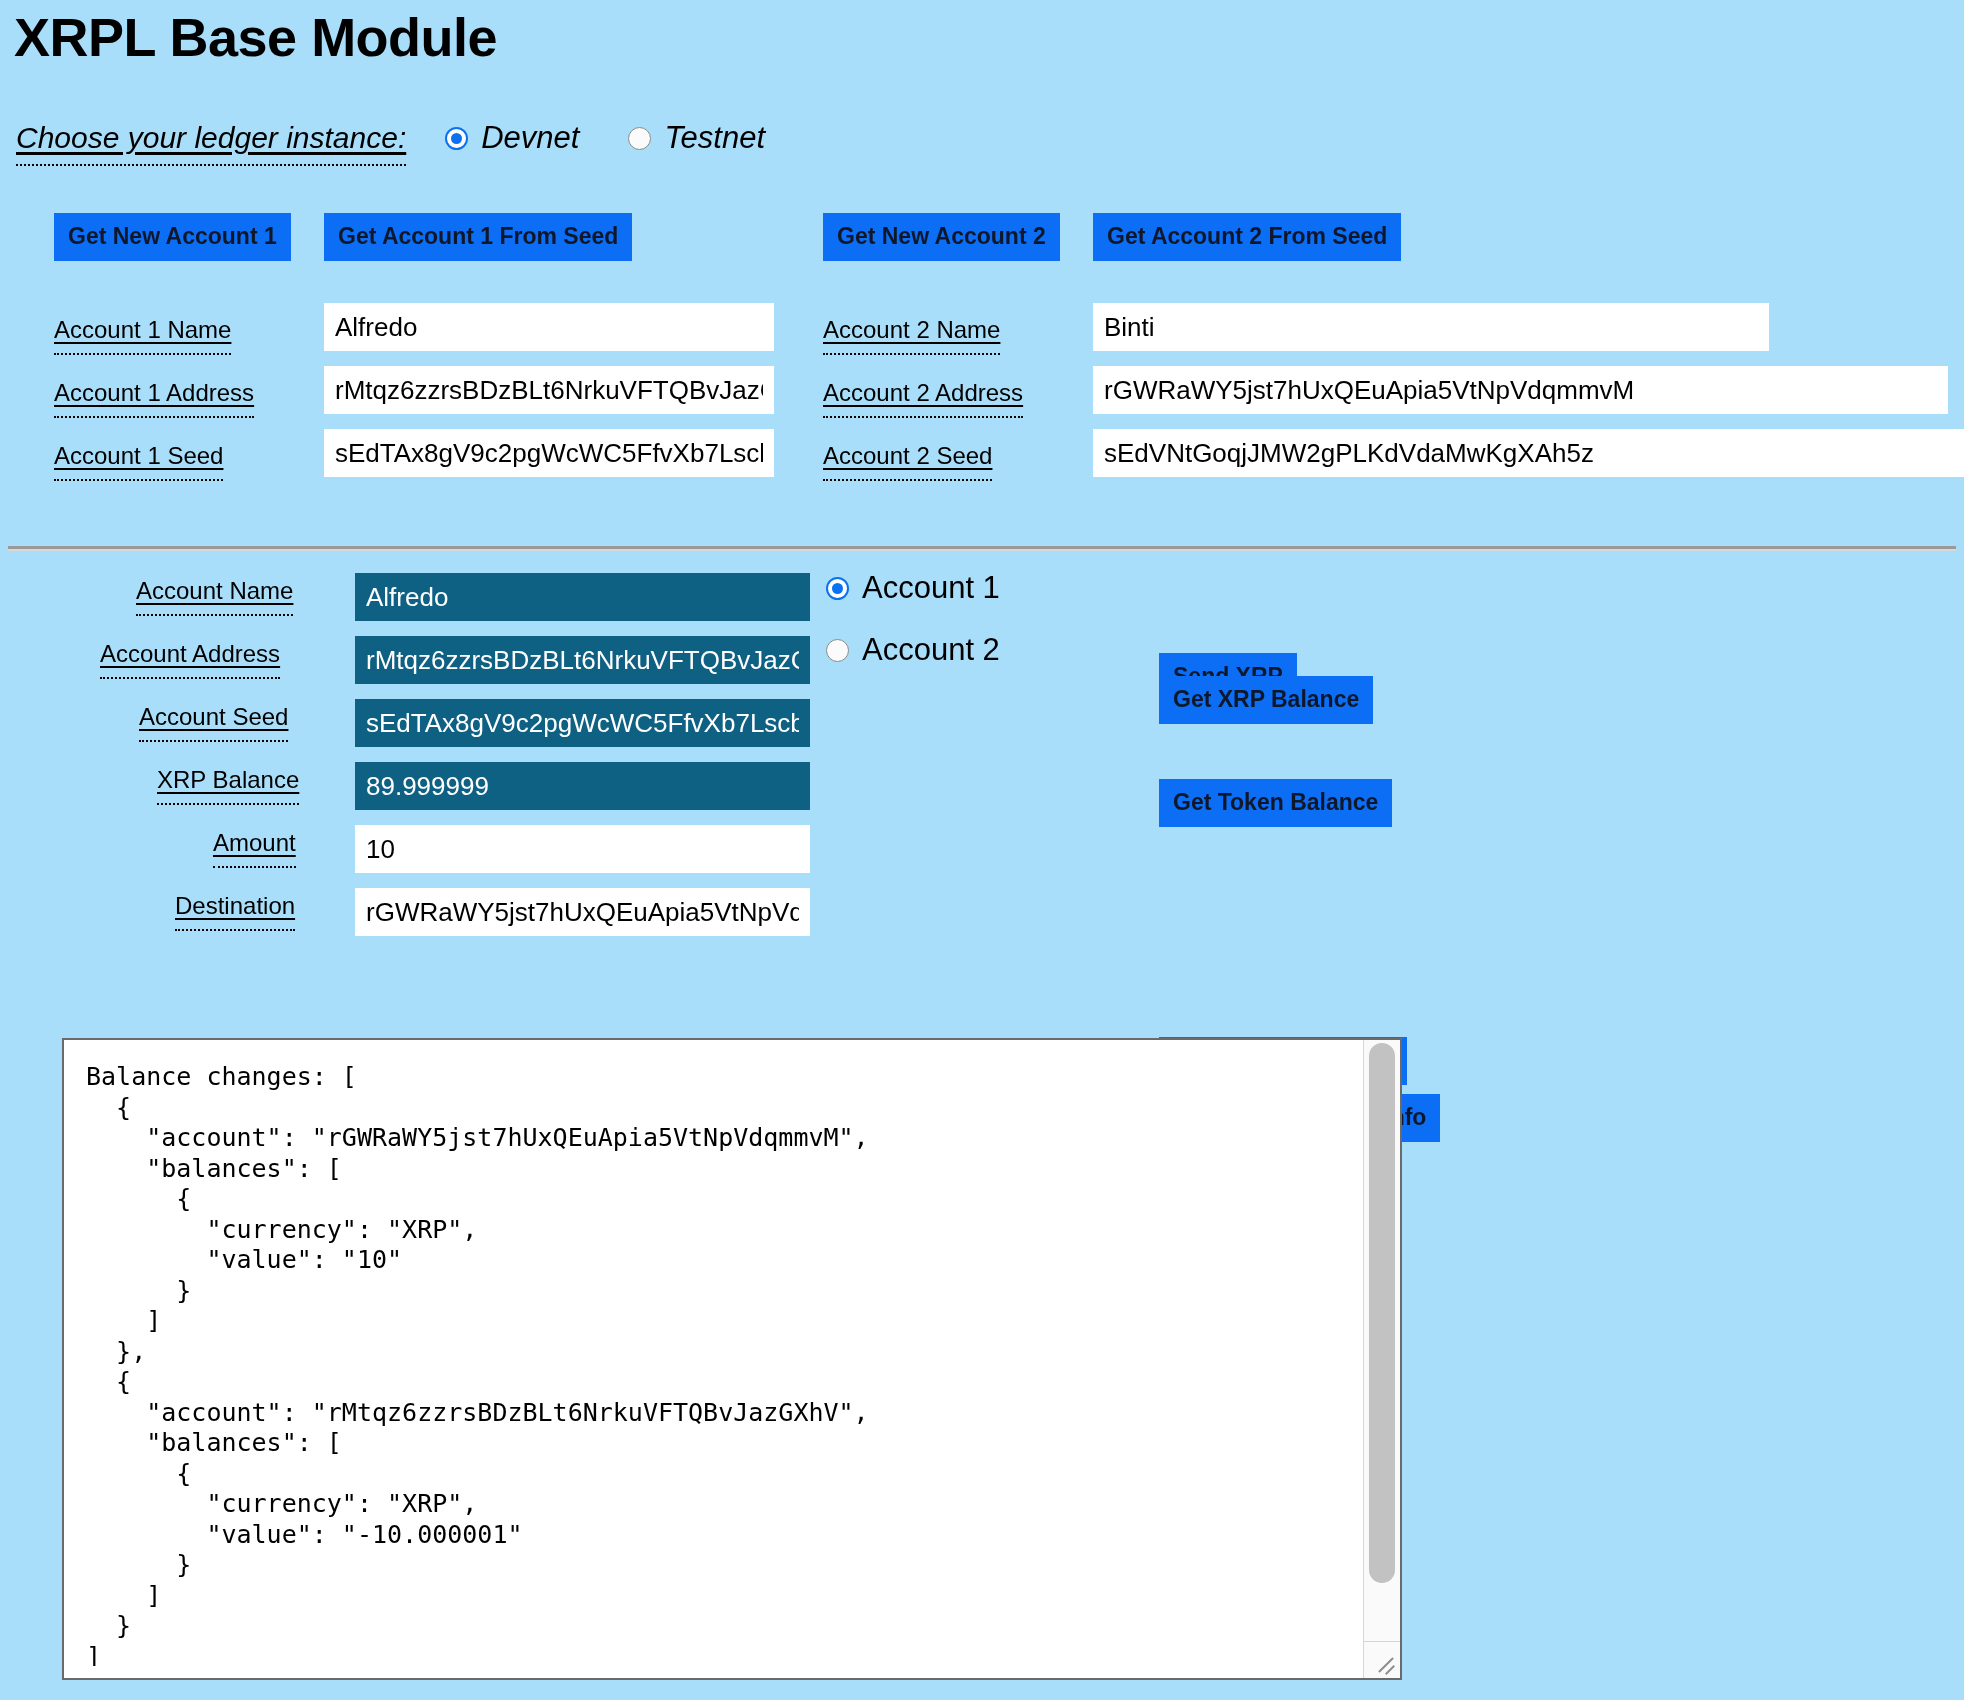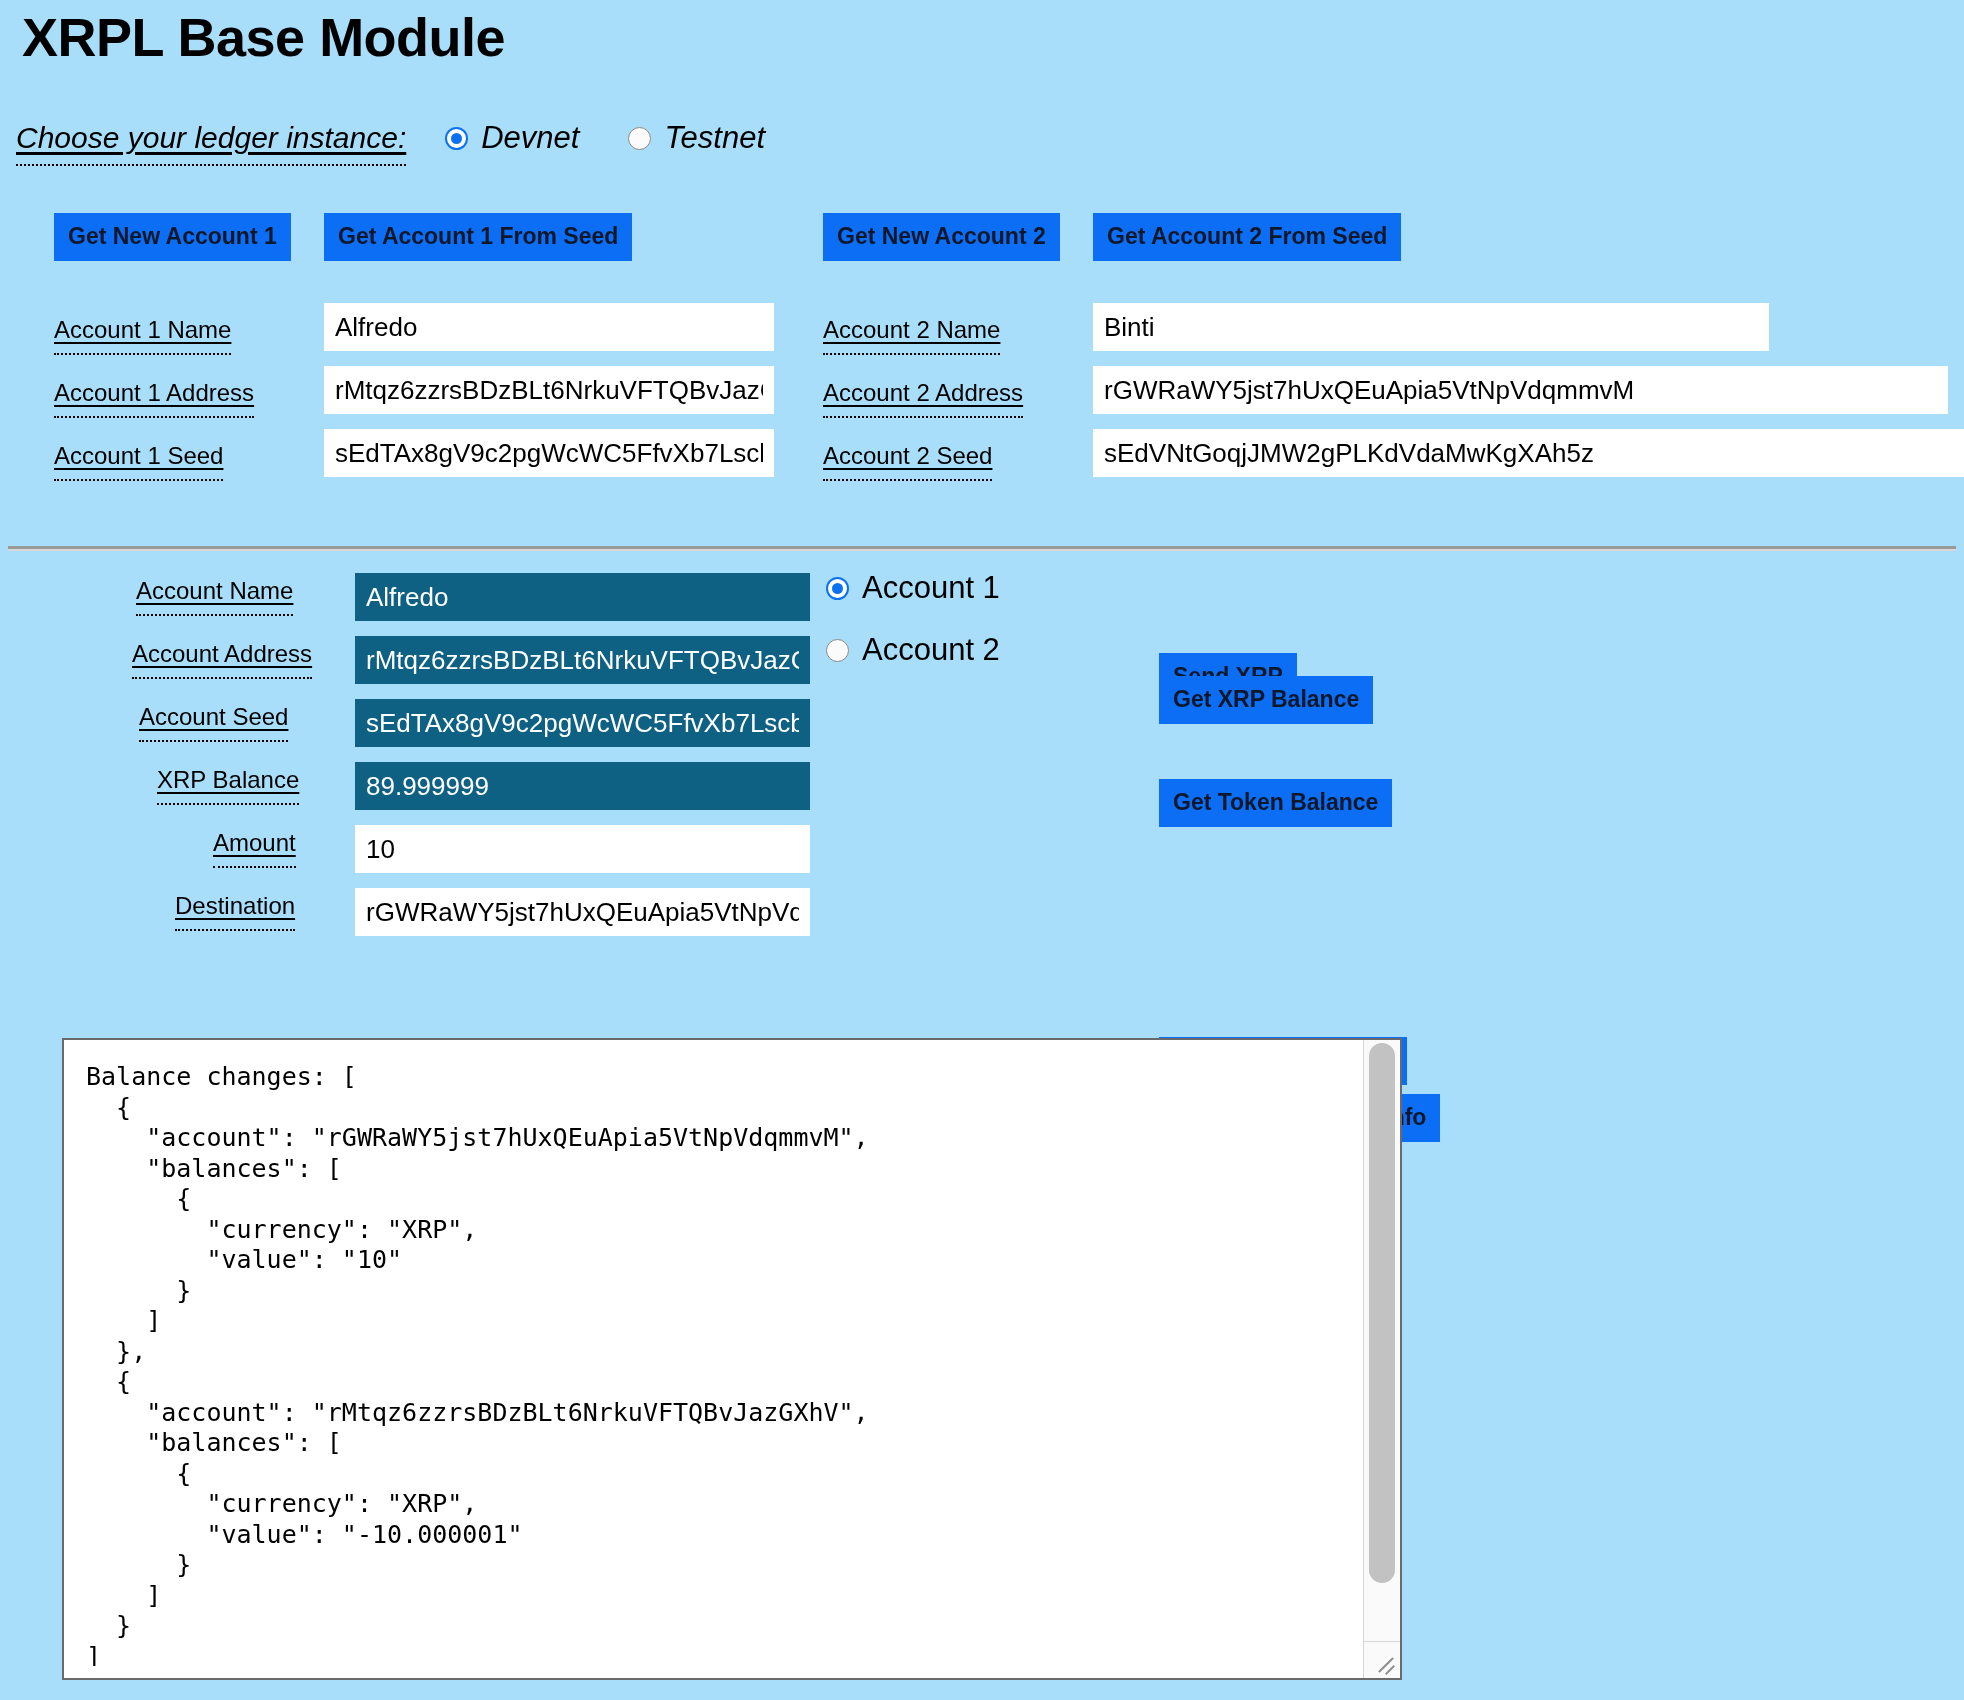--- a/index.html
+++ b/index.html
@@ -22,21 +22,20 @@
   
   .title {
     position: absolute;
     left: 14px;
     top: 6px;
     font-size: 54px;
     font-weight: bold;
     color: #000;
     letter-spacing: -0.5px;
     white-space: nowrap;
-    margin-left: 8px;
   }
 
   
   .ledger-row {
     position: absolute;
     left: 16px;
     top: 120px;
     display: flex;
     align-items: center;
     gap: 8px;
@@ -276,21 +275,21 @@
   <input class="tin" style="left: 1093px; top: 366px; width: 855px;" value="rGWRaWY5jst7hUxQEuApia5VtNpVdqmmvM">
 
   <div class="rlbl" style="left:823px; top:442px;">Account 2 Seed</div>
   <input class="tin" style="left: 1093px; top: 429px; width: 1015px;" value="sEdVNtGoqjJMW2gPLKdVdaMwKgXAh5z">
 
   <hr class="divider">
 
   <div class="rlbl" style="left:136px; top:577px;">Account Name</div>
   <input class="tin dark" style="left: 355px; top: 573px; width: 455px;" value="Alfredo" readonly="">
 
-  <div class="rlbl" style="left:100px; top:640px;margin-left:32px;">Account Address</div>
+  <div class="rlbl" style="left:100px; top:640px;">Account Address</div>
   <input class="tin dark" style="left: 355px; top: 636px; width: 455px;" value="rMtqz6zzrsBDzBLt6NrkuVFTQBvJazGXhV" readonly="">
 
   <div class="rlbl" style="left:139px; top:703px;">Account Seed</div>
   <input class="tin dark" style="left: 355px; top: 699px; width: 455px;" value="sEdTAx8gV9c2pgWcWC5FfvXb7LscbBc" readonly="">
 
   <div class="rlbl" style="left:157px; top:766px;">XRP Balance</div>
   <input class="tin dark" style="left: 355px; top: 762px; width: 455px;" value="89.999999" readonly="">
 
   <div class="rlbl" style="left:213px; top:829px;">Amount</div>
   <input class="tin" style="left: 355px; top: 825px; width: 455px;" value="10">

